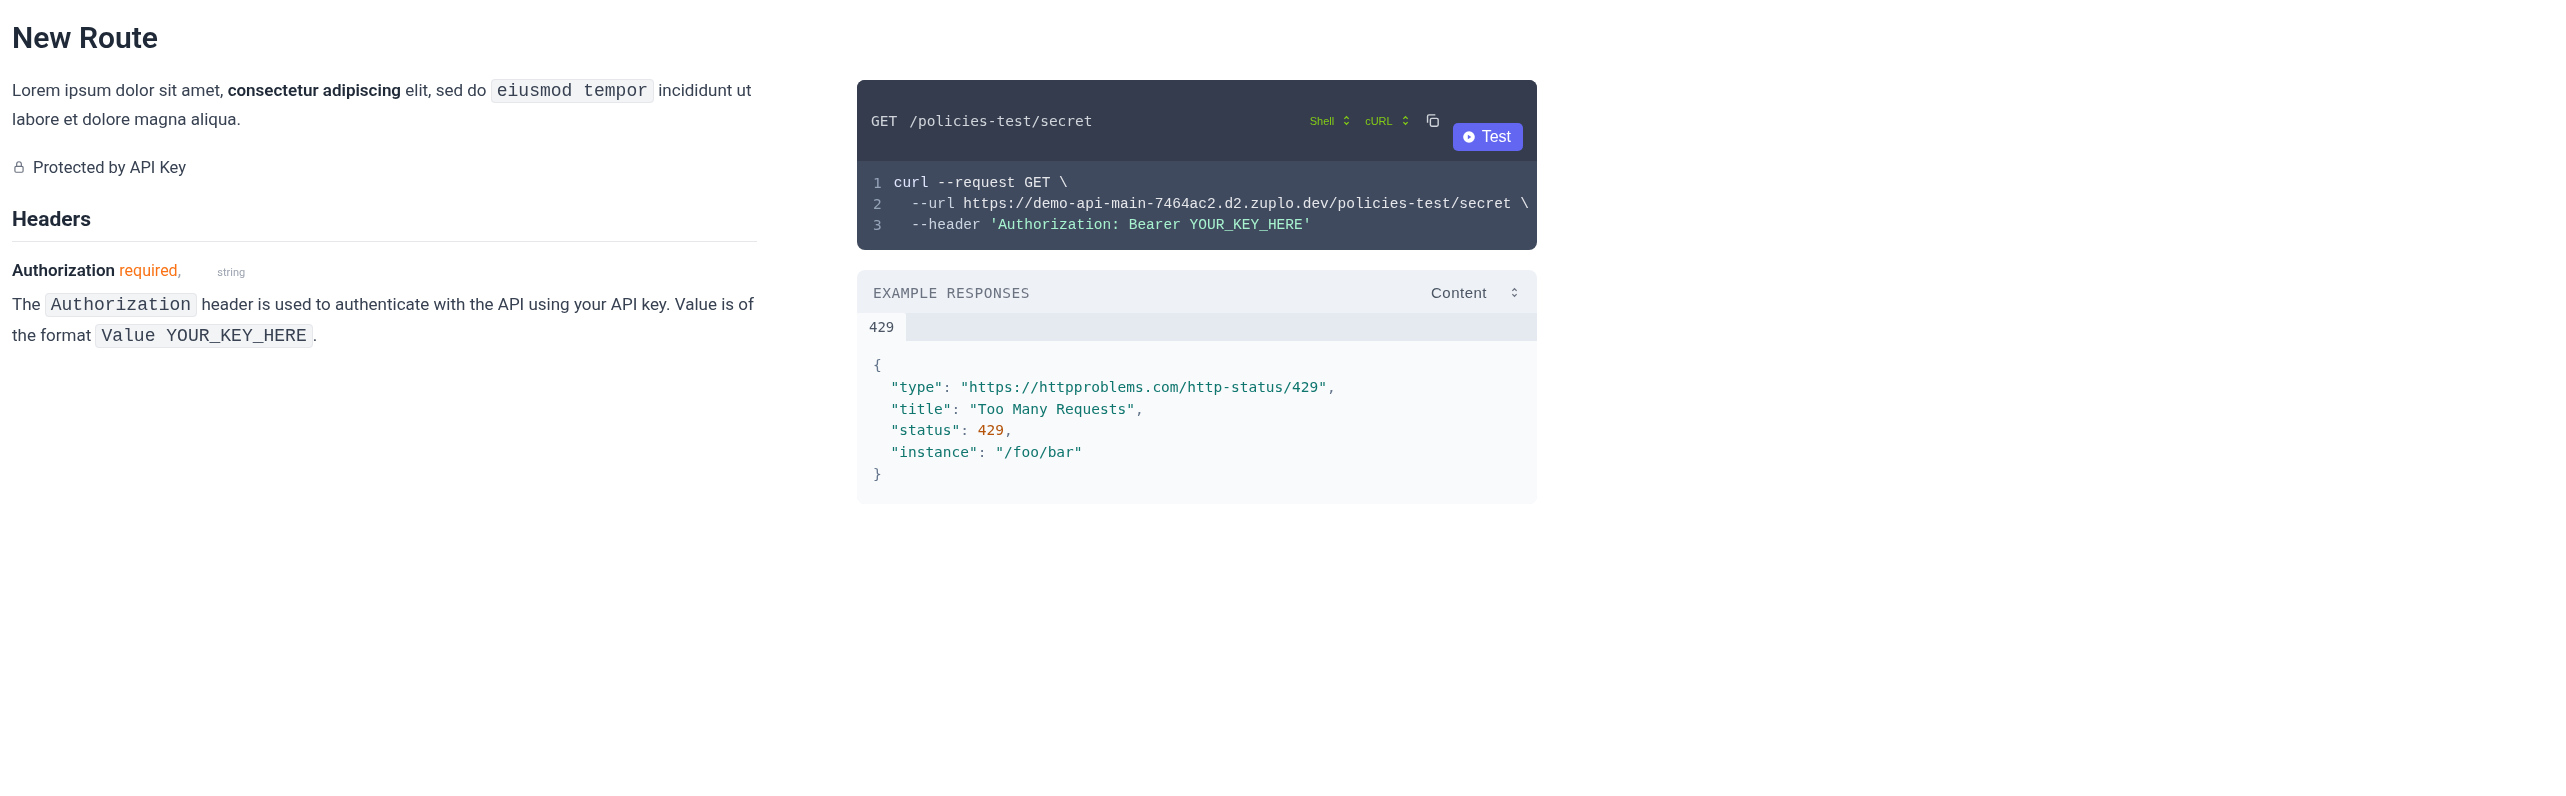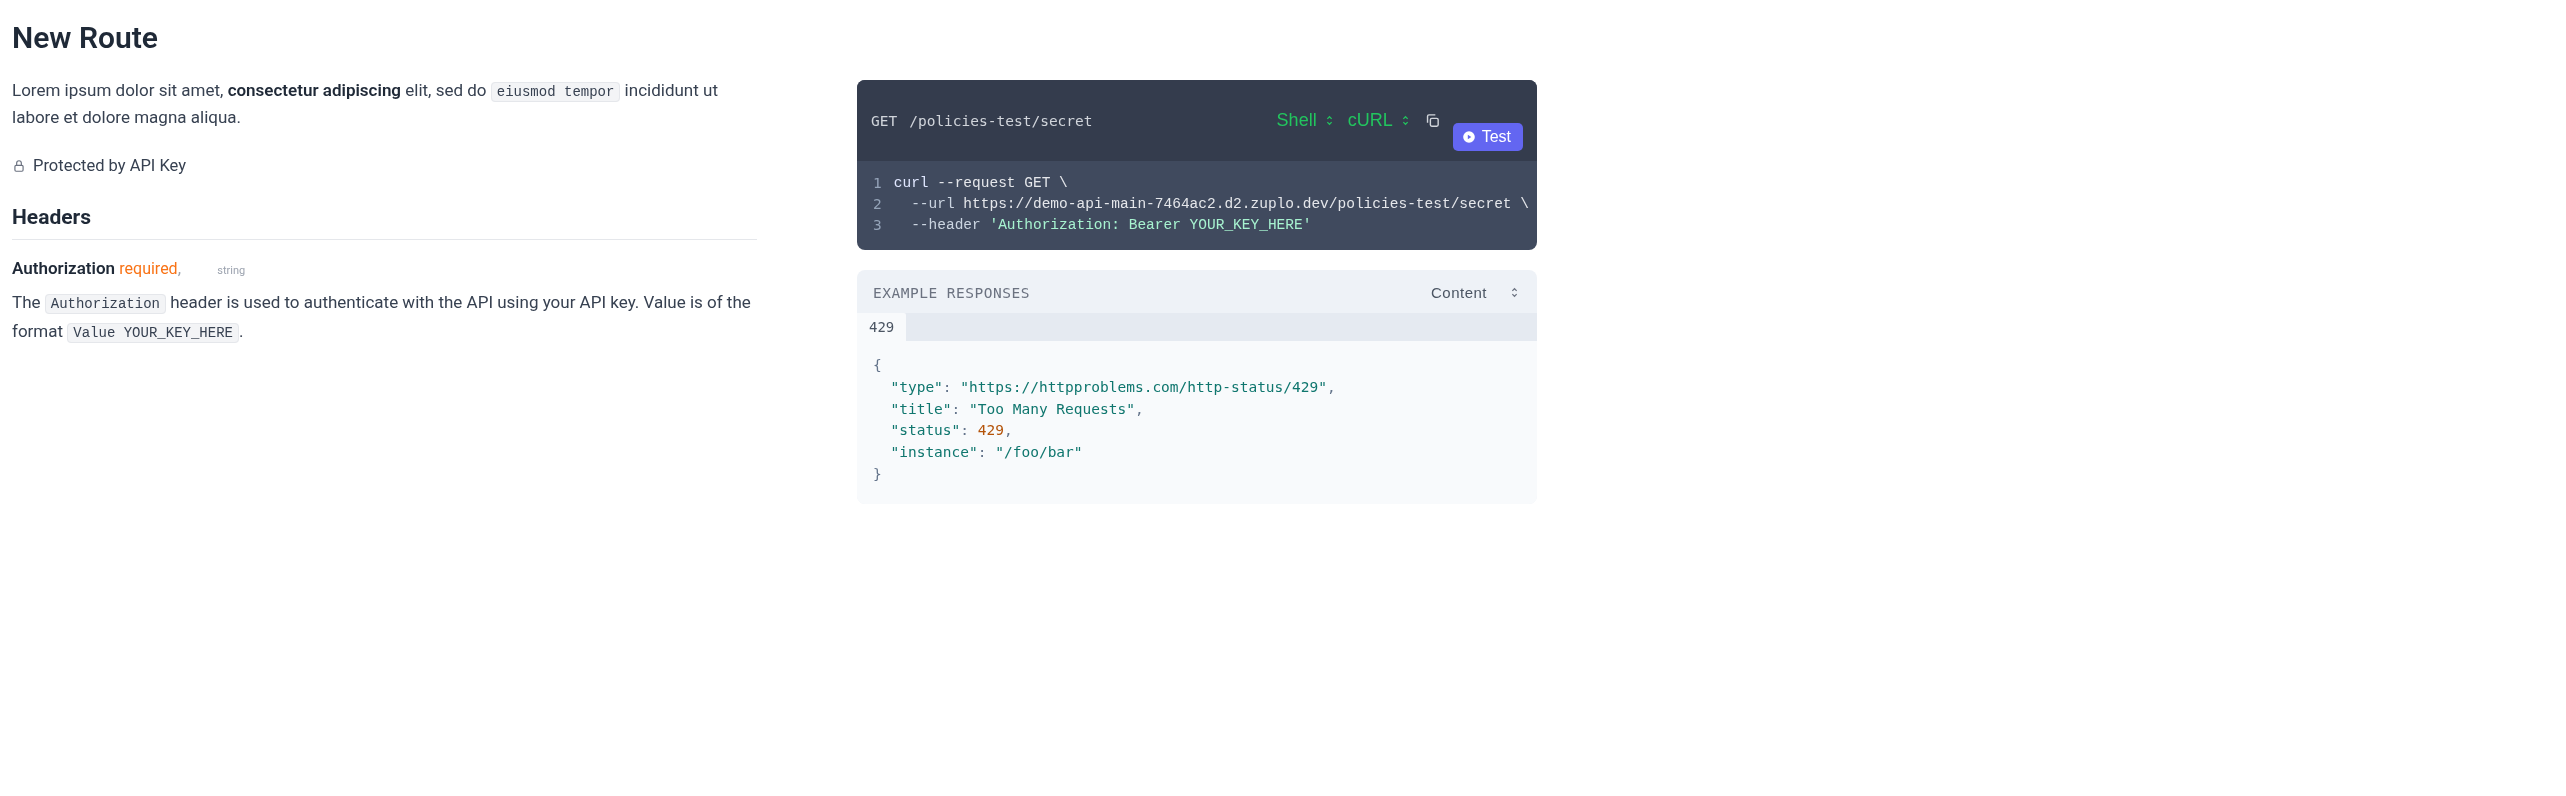--- a/index.html
+++ b/index.html
@@ -18,21 +18,21 @@
 .left-col { flex: 1; max-width: 745px; }
 .right-col { flex: 1; max-width: 680px; padding-top: 60px; }
 
 h1 { font-size: 30px; font-weight: 600; color: #1f2937; margin-bottom: 22px; }
 h2 { font-size: 21px; font-weight: 700; color: #1f2937; margin-top: 30px; margin-bottom: 10px; }
 
 .intro { font-size: 17px; line-height: 1.6; color: #374151; margin-bottom: 25px; }
 .intro .bold { font-weight: 600; color: #1f2937; }
 .inline-code {
   font-family: "SFMono-Regular", Consolas, "Liberation Mono", Menlo, monospace;
-  font-size: 14px;
+  font-size: 18px;
   background: #f3f4f6;
   border: 1px solid #e5e7eb;
   border-radius: 4px;
   padding: 1px 5px;
   color: #374151;
 }
 
 .protected {
   display: flex;
   align-items: center;
@@ -68,23 +68,23 @@
   gap: 12px;
   font-family: "SFMono-Regular", Consolas, monospace;
   font-size: 14.5px;
 }
 .method { color: #d1d5db; font-weight: 500; }
 .path { color: #d1d5db; flex: 1; }
 .selector {
   display: flex;
   align-items: center;
   gap: 6px;
-  color: #22c55e;
+  color: #84cc16;
   font-family: -apple-system, sans-serif;
-  font-size: 18px;
+  font-size: 11px;
   cursor: pointer;
 }
 .chevrons { width: 13px; height: 13px; }
 .icon-btn { color: #d1d5db; display: flex; cursor: pointer; }
 .test-btn {
   background: #6366f1;
   color: #fff;
   border: none;
   border-radius: 5px;
   padding: 5px 12px 5px 9px;

